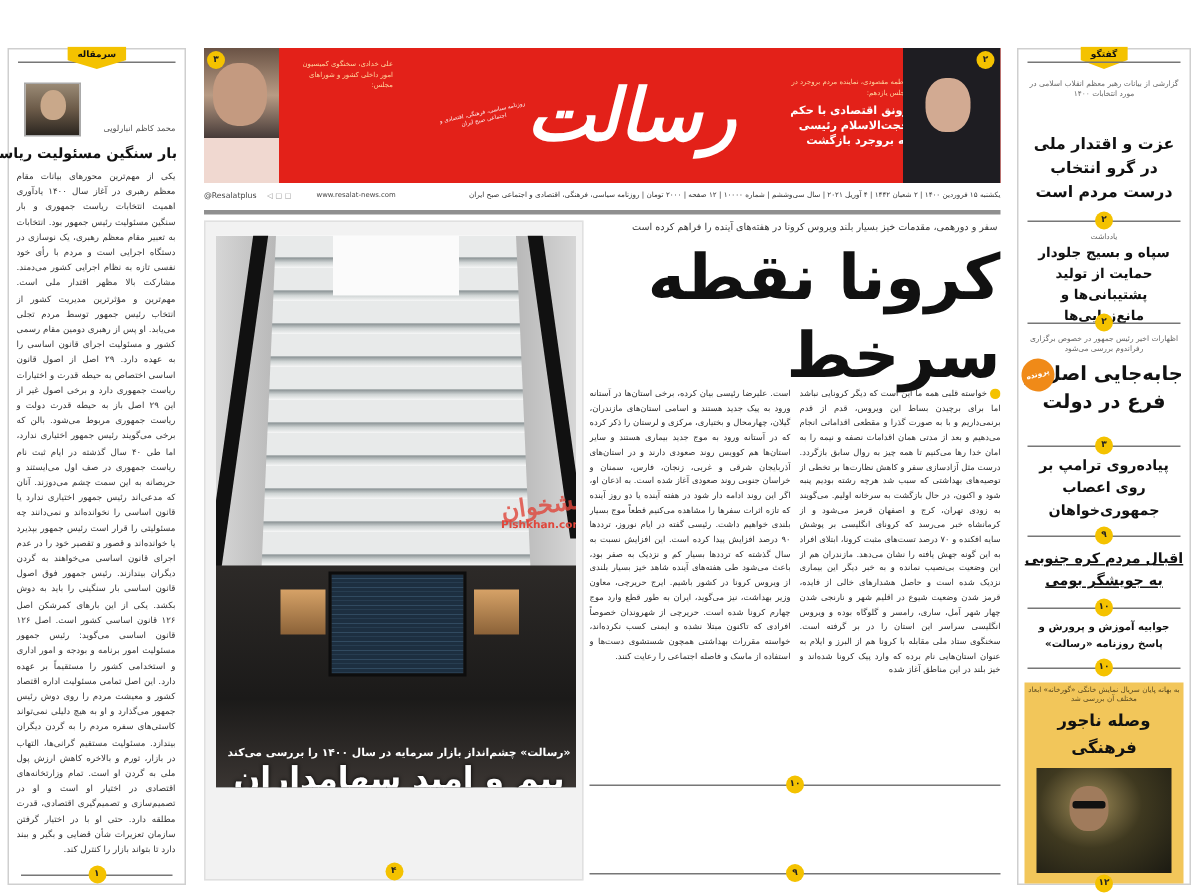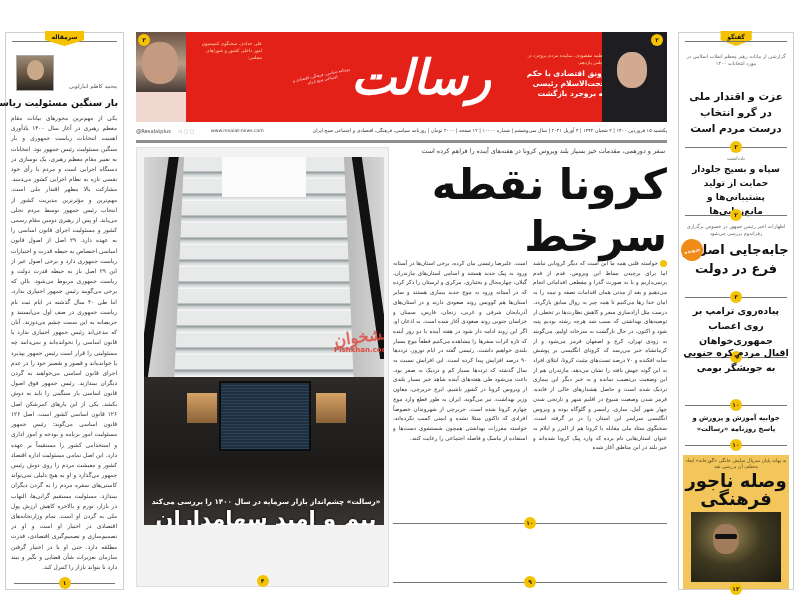--- a/index.html
+++ b/index.html
@@ -219,21 +219,21 @@
   .rc-rule { position: absolute; left: 6px; right: 6px; }
   .new-badge {
     position: absolute; left: 2px; top: 206px; width: 22px; height: 22px; border-radius: 50%;
     background: #f08a18; color: #fff; font-size: 5px; font-weight: bold; text-align: center; line-height: 22px;
     transform: rotate(-15deg);
   }
   .feature-box {
     position: absolute; left: 4px; right: 4px; top: 422px; height: 134px; background: #f2c65a;
   }
   .feature-box .fb-sub { position: absolute; left: 2px; right: 2px; top: 3px; font-size: 4.8px; color: #5a4a20; text-align: center; line-height: 6.4px; }
-  .feature-box .fb-head { position: absolute; left: 2px; right: 2px; top: 17px; font-size: 18px; font-weight: bold; color: #111; text-align: center; line-height: 18px; }
+  .feature-box .fb-head { position: absolute; left: 2px; right: 2px; top: 17px; font-size: 11px; font-weight: bold; color: #111; text-align: center; line-height: 18px; }
   .feature-box .fb-img {
     position: absolute; left: 8px; right: 8px; top: 57px; height: 70px;
     background: radial-gradient(ellipse at 40% 35%, #9d8a56 0%, #3f3920 45%, #1b1a12 100%);
   }
   .feature-box .fb-img::before {
     content: ""; position: absolute; left: 22px; top: 12px; width: 26px; height: 30px; border-radius: 45%; background: #a07b5c;
   }
   .feature-box .fb-img::after {
     content: ""; position: absolute; left: 24px; top: 22px; width: 22px; height: 5px; background: #111; border-radius: 2px;
   }
@@ -357,21 +357,21 @@
     </div>
 
     <div class="rc-item" style="top:270px;">
       <div class="rc-head" style="font-size:9.5px; line-height:15px;">پیاده‌روی ترامپ بر روی اعصاب جمهوری‌خواهان</div>
     </div>
     <div class="rule-with-num rc-rule" style="top:318px;">
       <div class="rule-line"></div>
       <span class="page-num">۹</span>
     </div>
 
-    <div class="rc-item" style="top:312px;">
+    <div class="rc-item" style="top:332px;text-decoration:underline;">
       <div class="rc-head" style="font-size:9.5px; line-height:15px;">اقبال مردم کره جنوبی به جویشگر بومی</div>
     </div>
     <div class="rule-with-num rc-rule" style="top:366px;">
       <div class="rule-line"></div>
       <span class="page-num">۱۰</span>
     </div>
 
     <div class="rc-item" style="top:380px;">
       <div class="rc-head" style="font-size:6.8px; line-height:11px;">جوابیه آموزش و پرورش و پاسخ روزنامه «رسالت»</div>
     </div>

